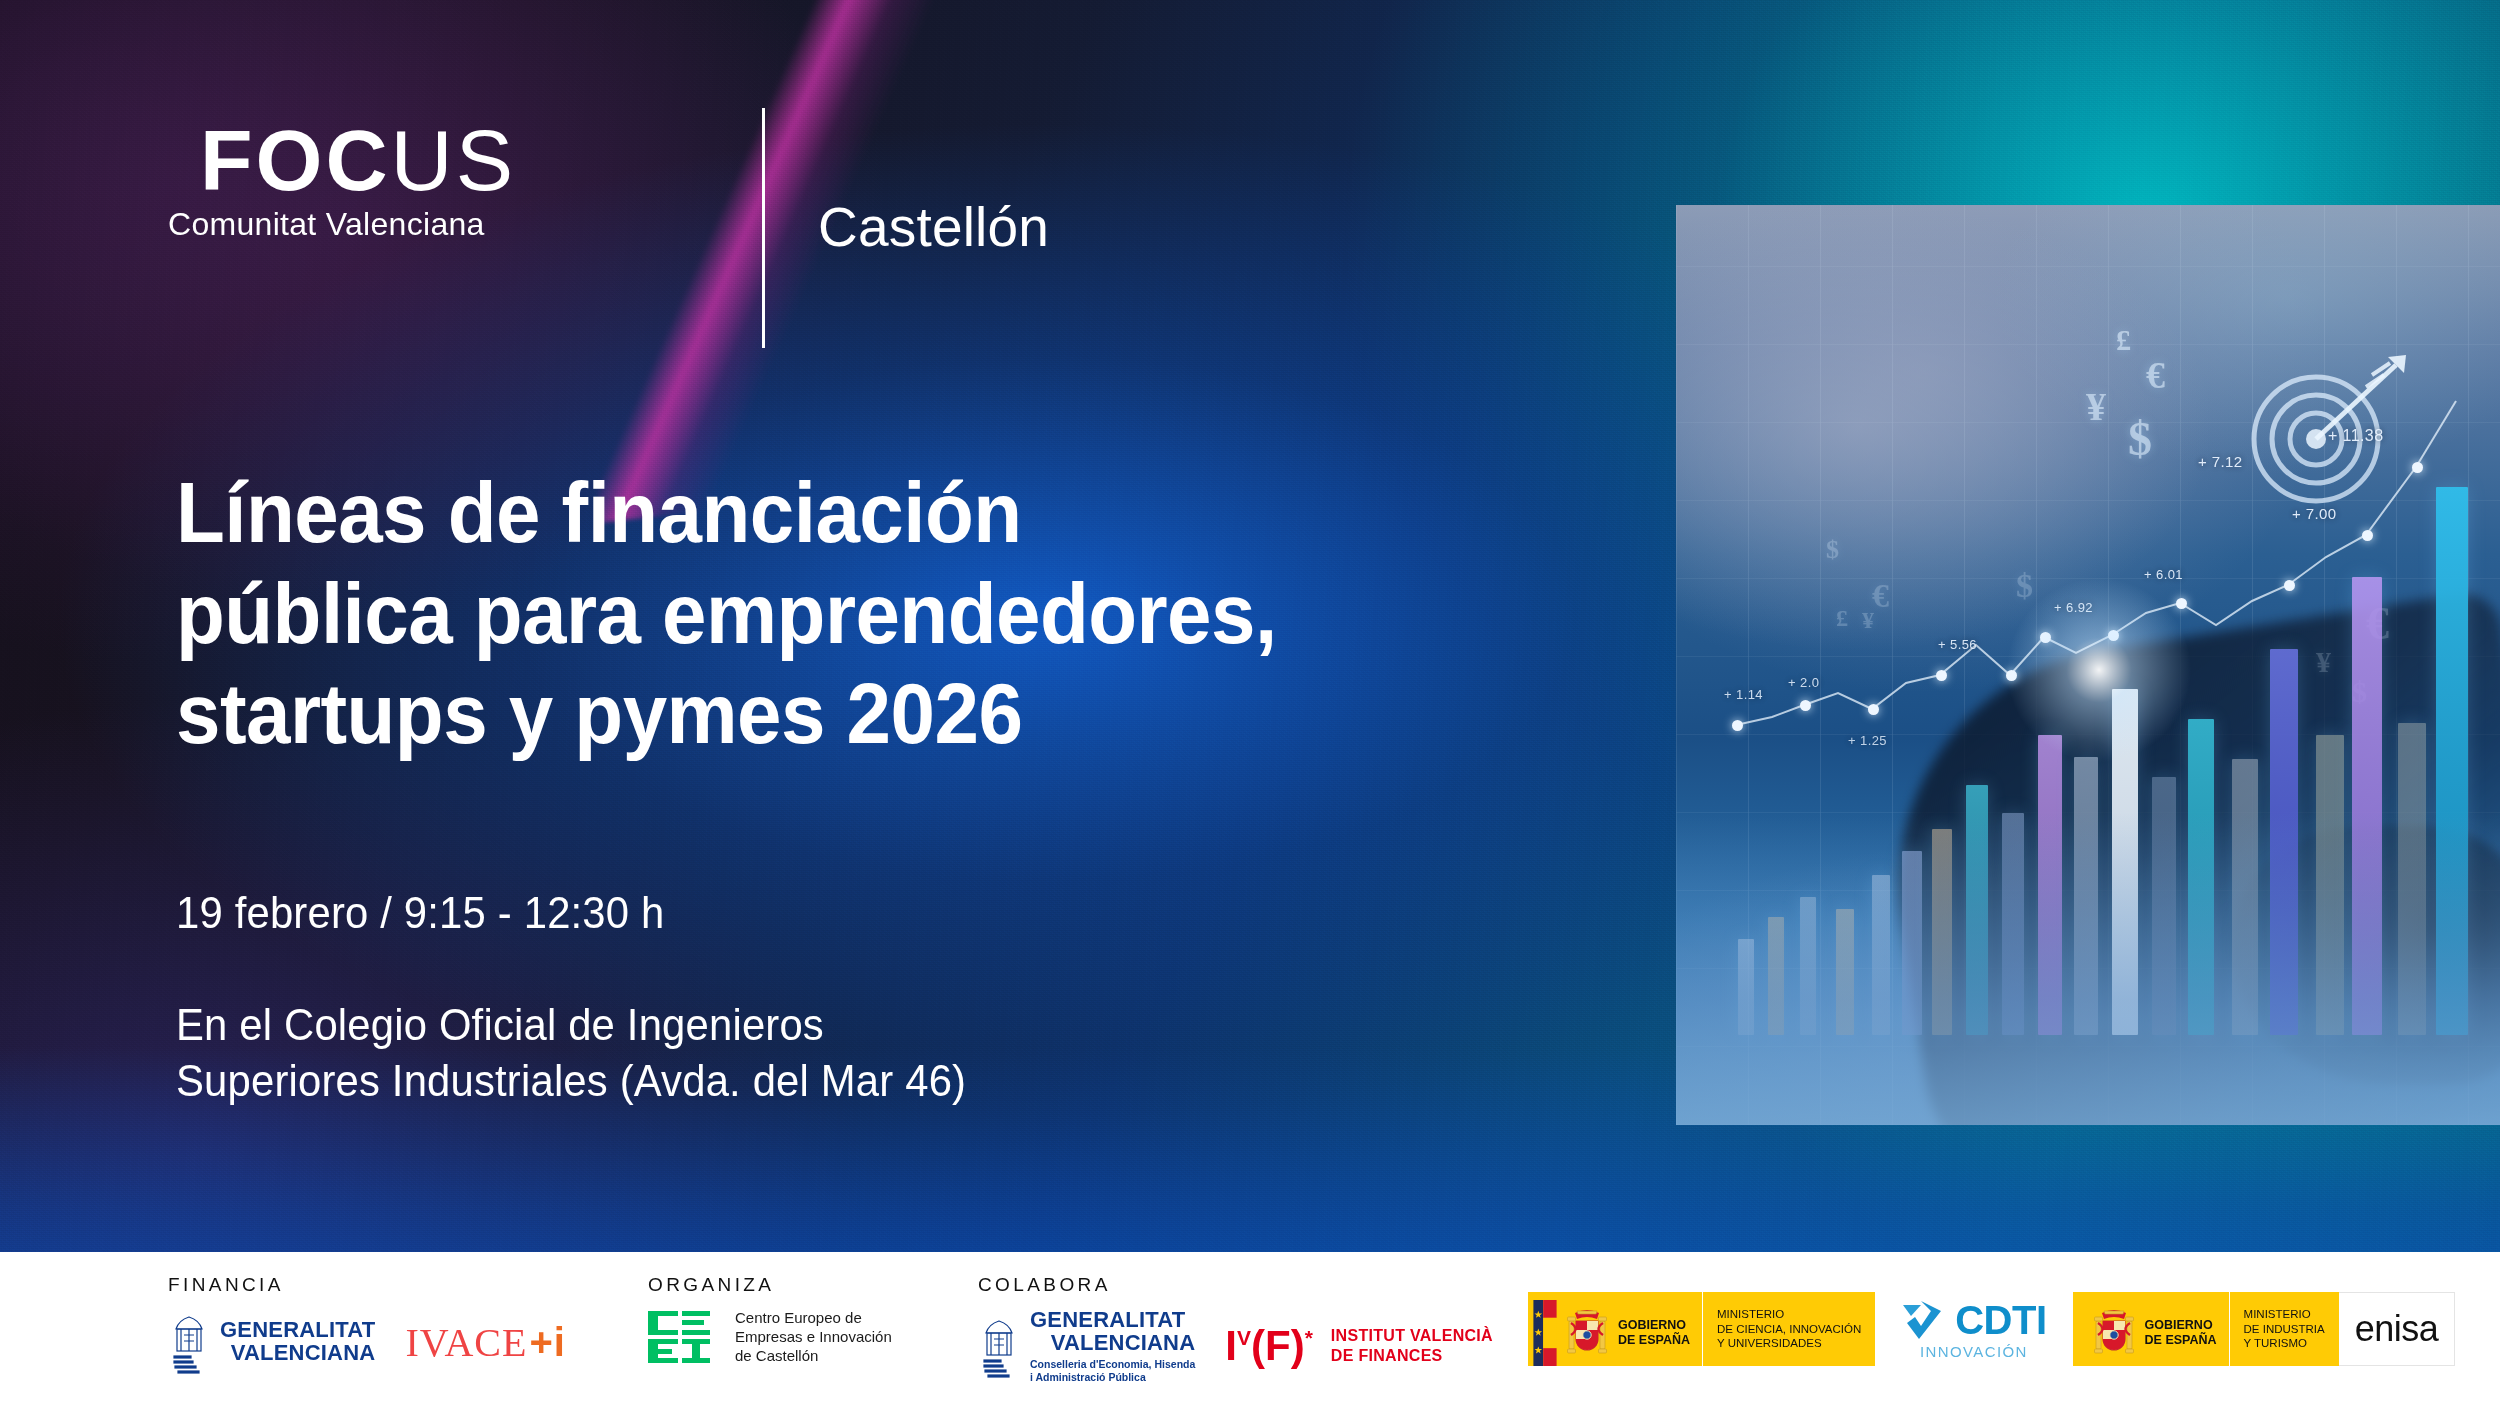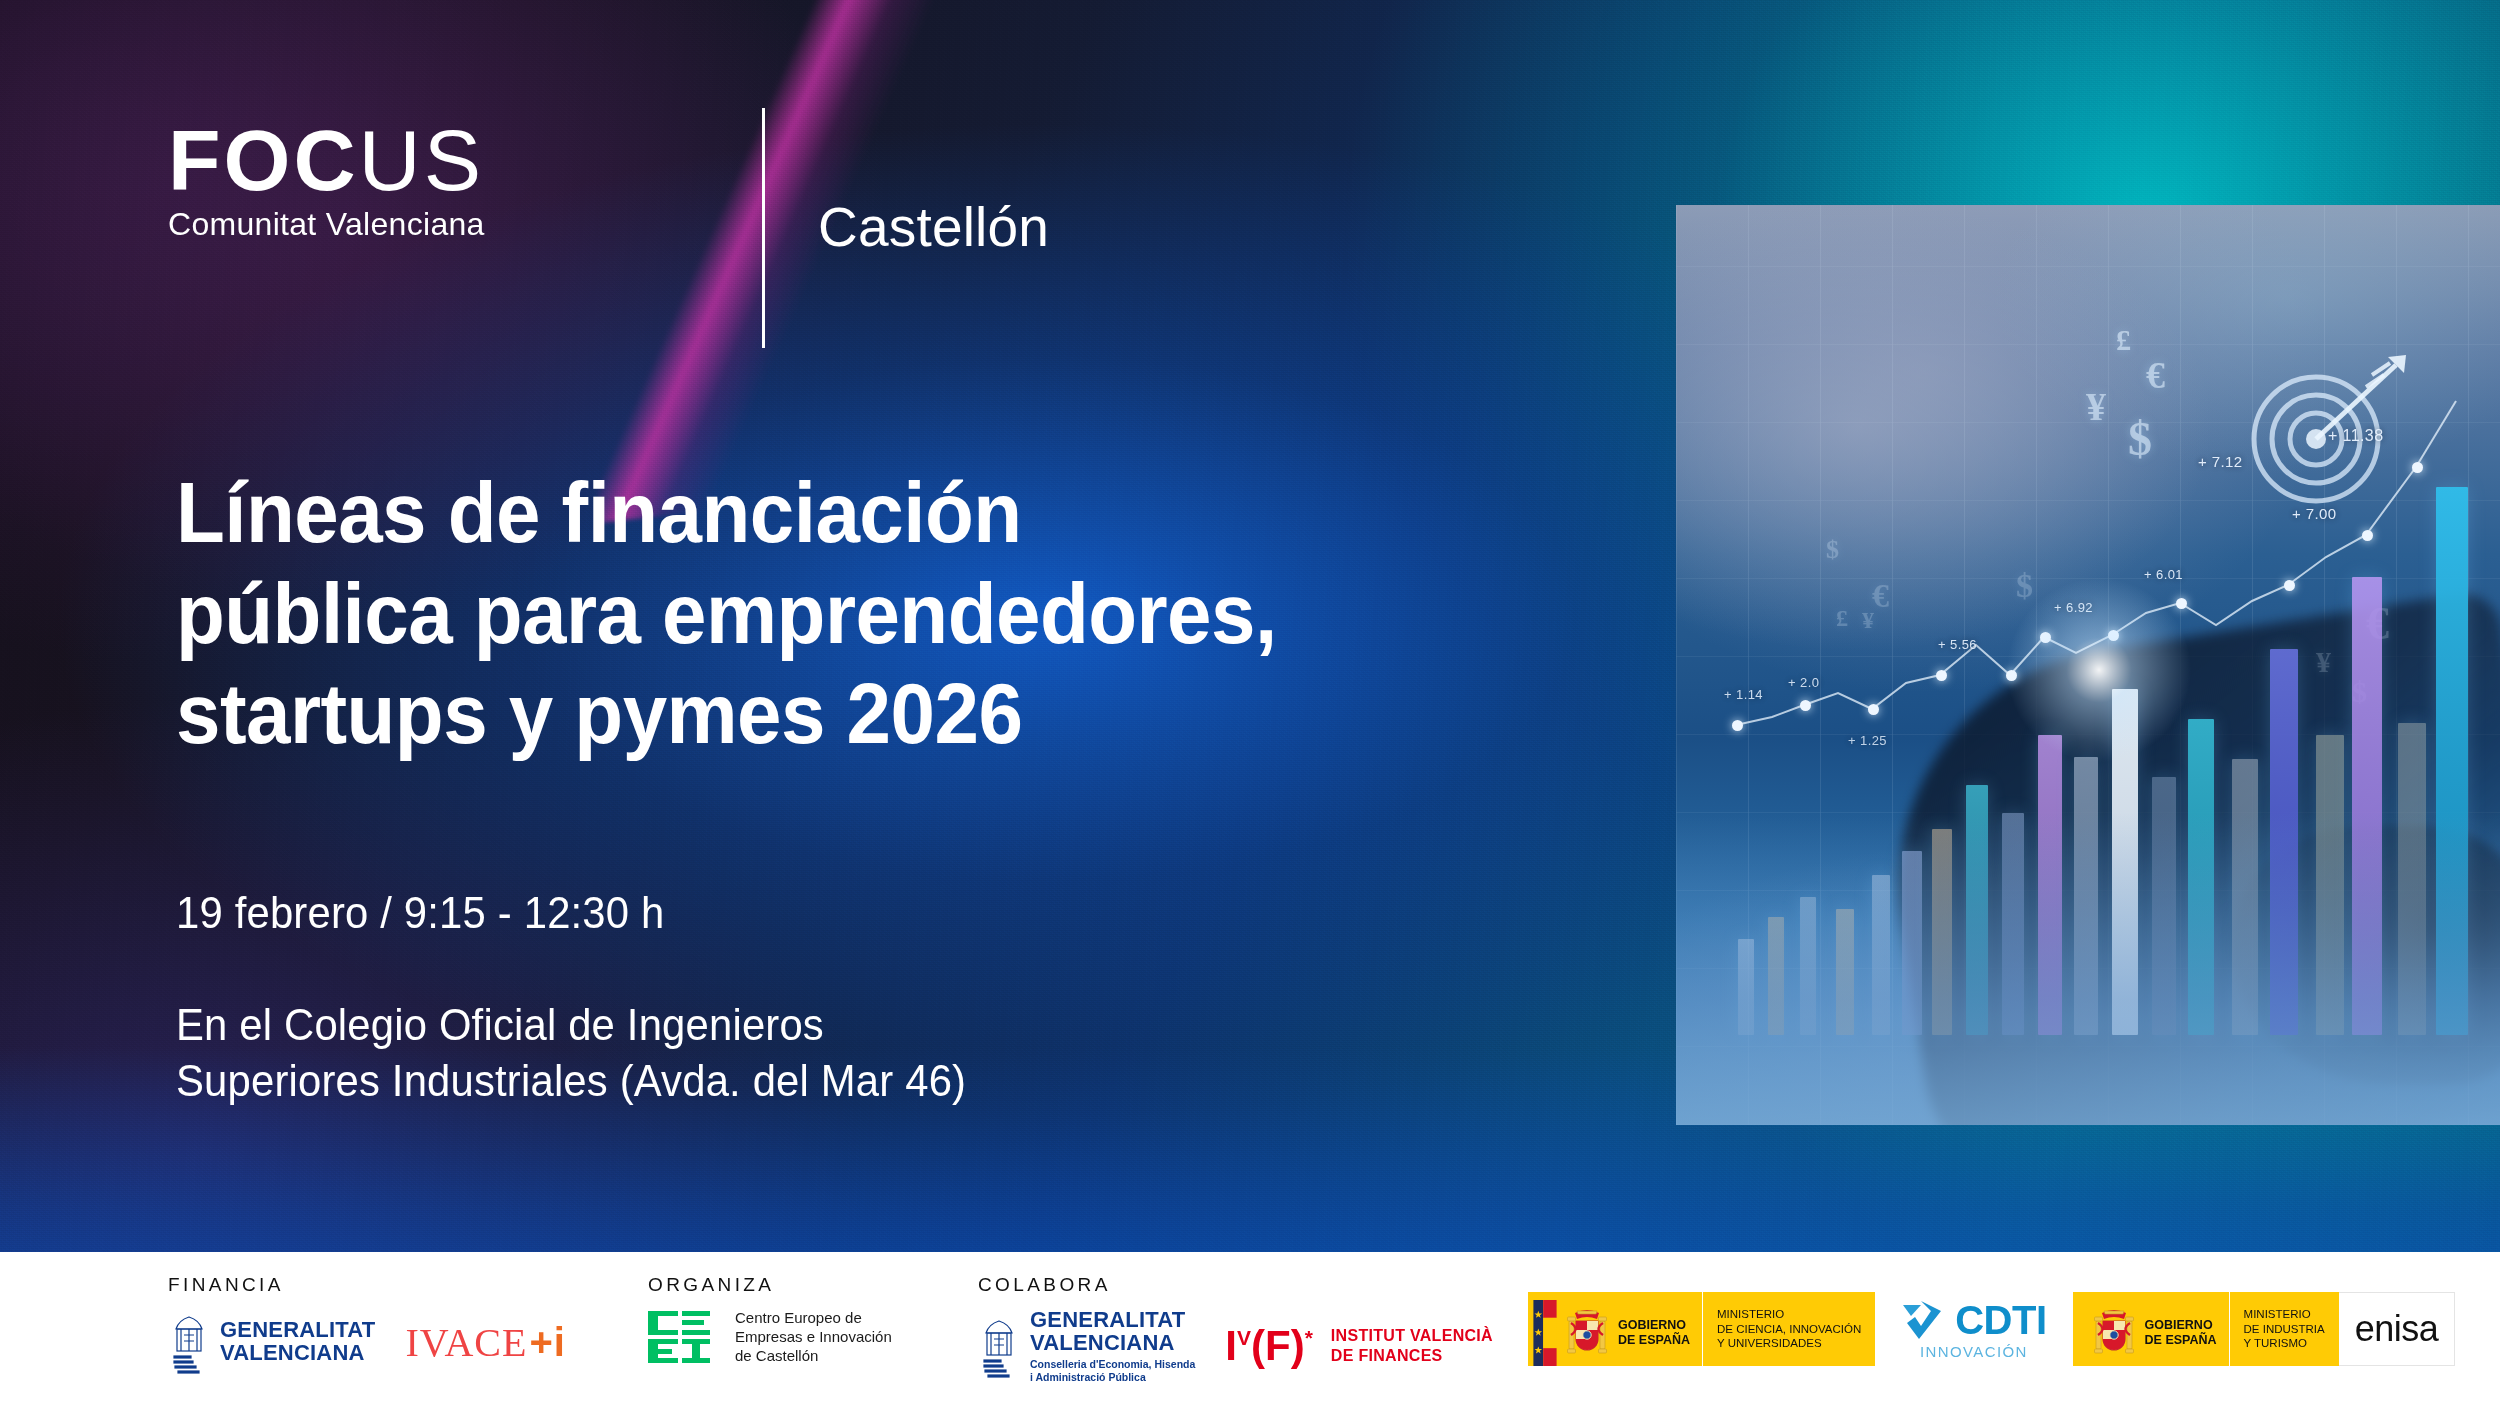--- a/index.html
+++ b/index.html
@@ -46,21 +46,21 @@
       repeating-linear-gradient(0deg, rgba(255,255,255,.10) 0 1px, rgba(0,0,0,.10) 1px 2px),
       repeating-linear-gradient(90deg, rgba(255,255,255,.08) 0 1px, rgba(0,0,0,.08) 1px 2px),
       repeating-linear-gradient(41deg, rgba(255,255,255,.06) 0 1px, rgba(0,0,0,.07) 1px 3px);
   }
 
   
   .brand{ position:absolute; left:168px; top:118px; }
   .brand-focus{
     font-size:86px; line-height:.98; letter-spacing:3px; color:#fff; white-space:nowrap;
   }
-  .brand-focus .b1{ font-weight:700; }
+  .brand-focus .b1{ font-weight:700;margin-left:32px; }
   .brand-focus .b2{ font-weight:300; }
   .brand-sub1{
     margin-top:13px; font-size:33px; font-weight:400; letter-spacing:1.6px; color:#fff;
   }
   .brand-sub2{
     margin-top:4px; font-size:32px; font-weight:300; letter-spacing:.3px; color:#fff;
   }
   .divider-rule{
     position:absolute; left:762px; top:108px;
     width:3px; height:240px; background:#ffffff;
@@ -179,21 +179,21 @@
     font-size:19px; font-weight:400; letter-spacing:3.4px; color:#111;
     margin-bottom:13px; font-family:"Liberation Sans", sans-serif;
   }
   .logo-line{ display:flex; align-items:center; gap:30px; }
 
   
   .gv{ display:flex; align-items:center; gap:10px; }
   .gv-crest{ width:42px; height:66px; position:relative; }
   .gv-txt{ color:#103c8c; font-weight:700; line-height:1.04; letter-spacing:.2px; }
   .gv-txt .l1{ font-size:22px; }
-  .gv-txt .l2{ font-size:22px; }
+  .gv-txt .l2{ font-size:22px;text-align:right; }
   .gv-sub{ color:#103c8c; font-weight:700; font-size:10.5px; line-height:1.22; margin-top:3px; }
 
   
   .ivace{ display:flex; align-items:center; font-size:40px; font-weight:400; letter-spacing:1px; }
   .ivace .g{ color:#ef4444; font-family:Liberation Serif, serif; }
   .ivace .o{ color:#ee6b21; font-family:"Liberation Sans", sans-serif; font-weight:700; margin-left:2px; }
 
   
   .ceei{ display:flex; align-items:center; gap:23px; }
   .ceei-mark{ width:64px; height:52px; }

